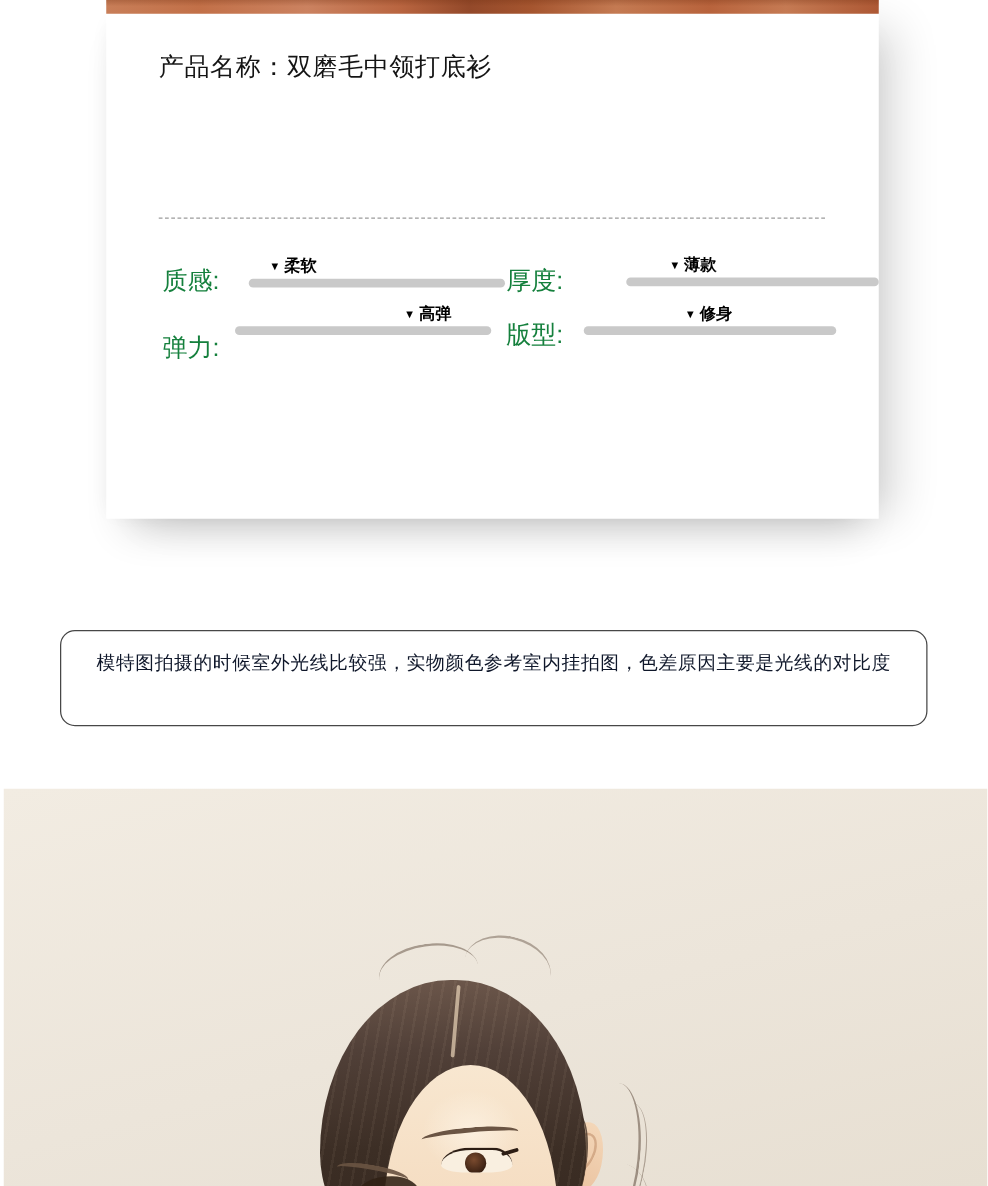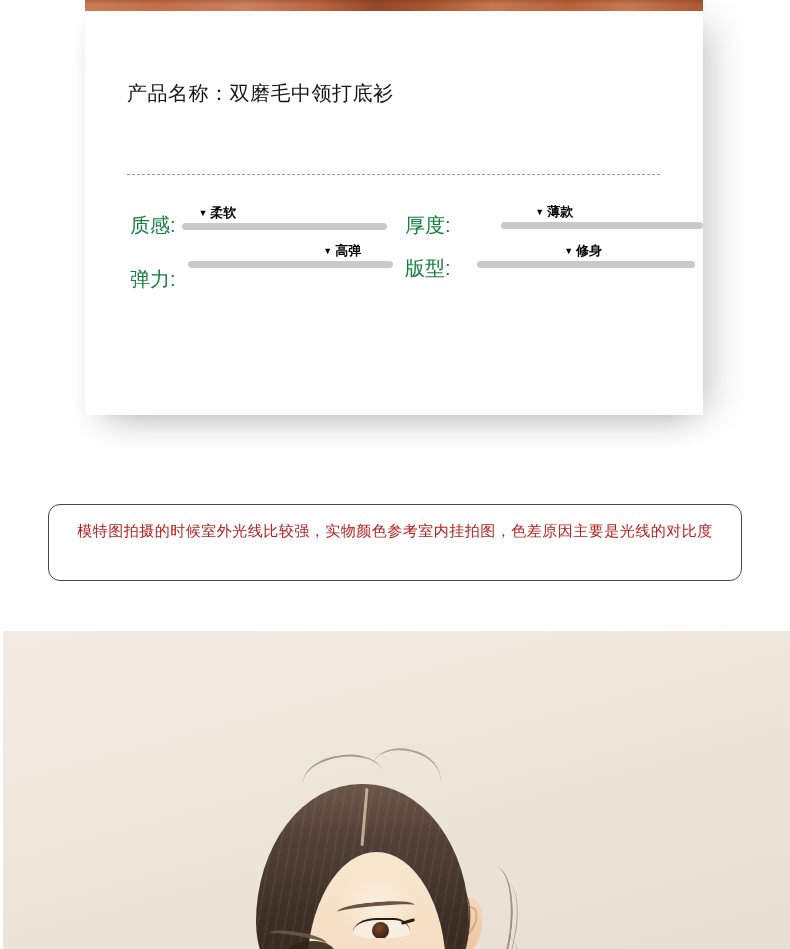--- a/index.html
+++ b/index.html
@@ -13,50 +13,50 @@
                 box-shadow: 24px 10px 34px -12px rgba(0,0,0,.16),
                             0 22px 30px -14px rgba(0,0,0,.16),
                             -8px 6px 16px -12px rgba(0,0,0,.07); }
   .fabric-strip { position:absolute; left:0; top:0; width:618px; height:11px;
     background:
       linear-gradient(180deg, rgba(110,45,15,.28) 0%, rgba(255,255,255,0) 45%),
       linear-gradient(90deg,#c87e58 0%,#c27048 12%,#cb8260 26%,#b96540 38%,
                       #93492a 47%,#a5552f 55%,#c47a52 66%,#b8633c 78%,
                       #c57a53 88%,#ad5834 100%); }
   .info-line { position:absolute; left:42px; font-size:20px; line-height:30px;
-               color:#141414; letter-spacing:.5px; white-space:nowrap;margin-top:39px; }
+               color:#141414; letter-spacing:.5px; white-space:nowrap; }
   .line-name   { top:39px; }
   .line-fabric { top:86px; }
   .line-size   { top:128px; }
   .divider { position:absolute; left:42px; top:174px; width:533px; height:0;
              border-top:1px dashed #9b9b9b; }
 
   
   .slider-label { position:absolute; font-size:20px; line-height:30px;
                   color:#15803d; font-weight:500; white-space:nowrap; }
   .lab-1 { left:45px;  top:210px; }
   .lab-2 { left:320px; top:210px; }
   .lab-3 { left:45px;  top:264px; }
   .lab-4 { left:320px; top:253px; }
   .slider-track { position:absolute; height:7px; background:#c9c9c9;
                   border-radius:4px; }
-  .trk-1 { left:97px; top:223px; width:205px;font-family:Liberation Serif, serif; }
+  .trk-1 { left:114px; top:223px; width:205px;font-family:Liberation Serif, serif; }
   .trk-2 { left:382px; top:222px; width:202px;margin-left:34px; }
   .trk-3 { left:103px; top:261px; width:205px; }
-  .trk-4 { left:392px; top:261px; width:218px; }
+  .trk-4 { left:382px; top:261px; width:202px; }
   .slider-marker { position:absolute; bottom:100%; margin-bottom:2px;
                    white-space:nowrap; font-size:13px; font-weight:700;
                    color:#000; line-height:14px; }
   .tri { font-size:9px; margin-right:3px; position:relative; top:-1px; }
 
   
   .disclaimer { position:absolute; left:48px; top:504px; width:694px; height:77px;
                 border:1px solid #474747; border-radius:12px; background:#fff;
                 text-align:center; padding-top:12px; }
-  .disclaimer p { font-size:15px; line-height:27px; color:#b91c1c;
+  .disclaimer p { font-size:15px; line-height:27px; color:#0f172a;
                   letter-spacing:.5px; white-space:nowrap; }
 
   
   .model-photo { position:absolute; left:3px; top:631px; width:787px; height:318px;
                  overflow:hidden;
                  background:linear-gradient(165deg,#f2ece2 0%,#ece5da 55%,#e7dfd2 100%); }
   .model-photo .hair { position:absolute; left:253px; top:153px; width:213px; height:235px;
       border-radius:50% 50% 46% 46% / 60% 60% 42% 42%; z-index:2;
       background:
         repeating-linear-gradient(100deg, rgba(255,228,196,0) 0 7px, rgba(255,228,196,.05) 7px 9px),

